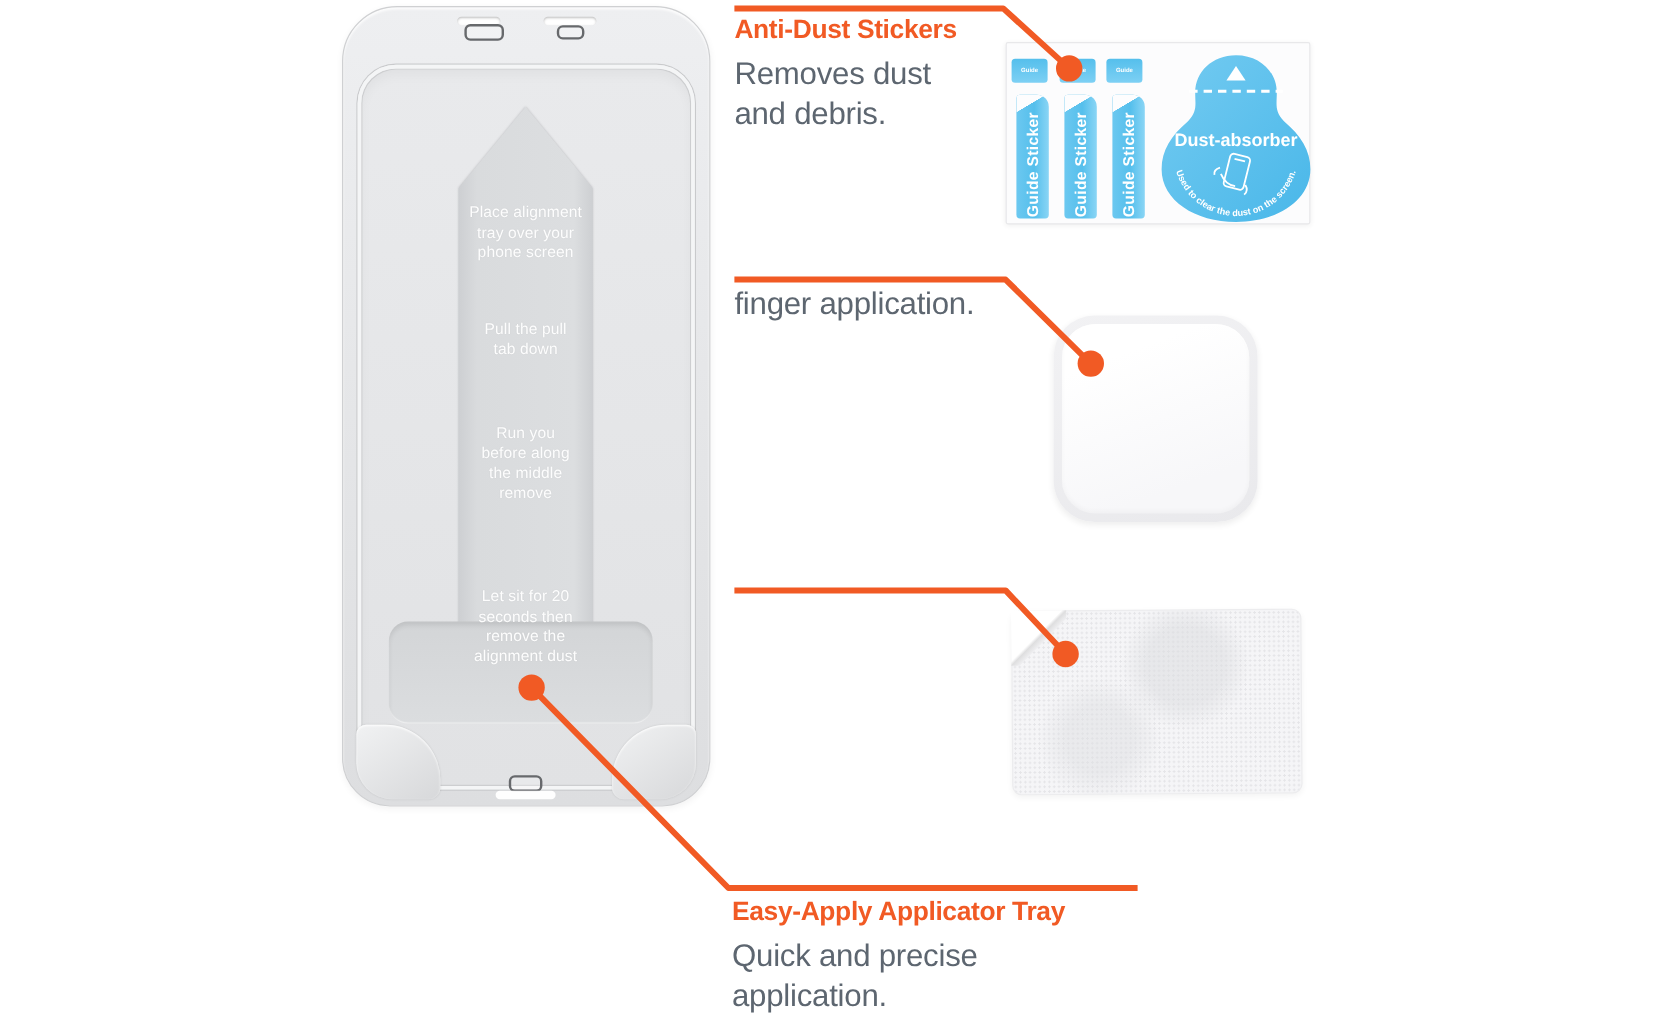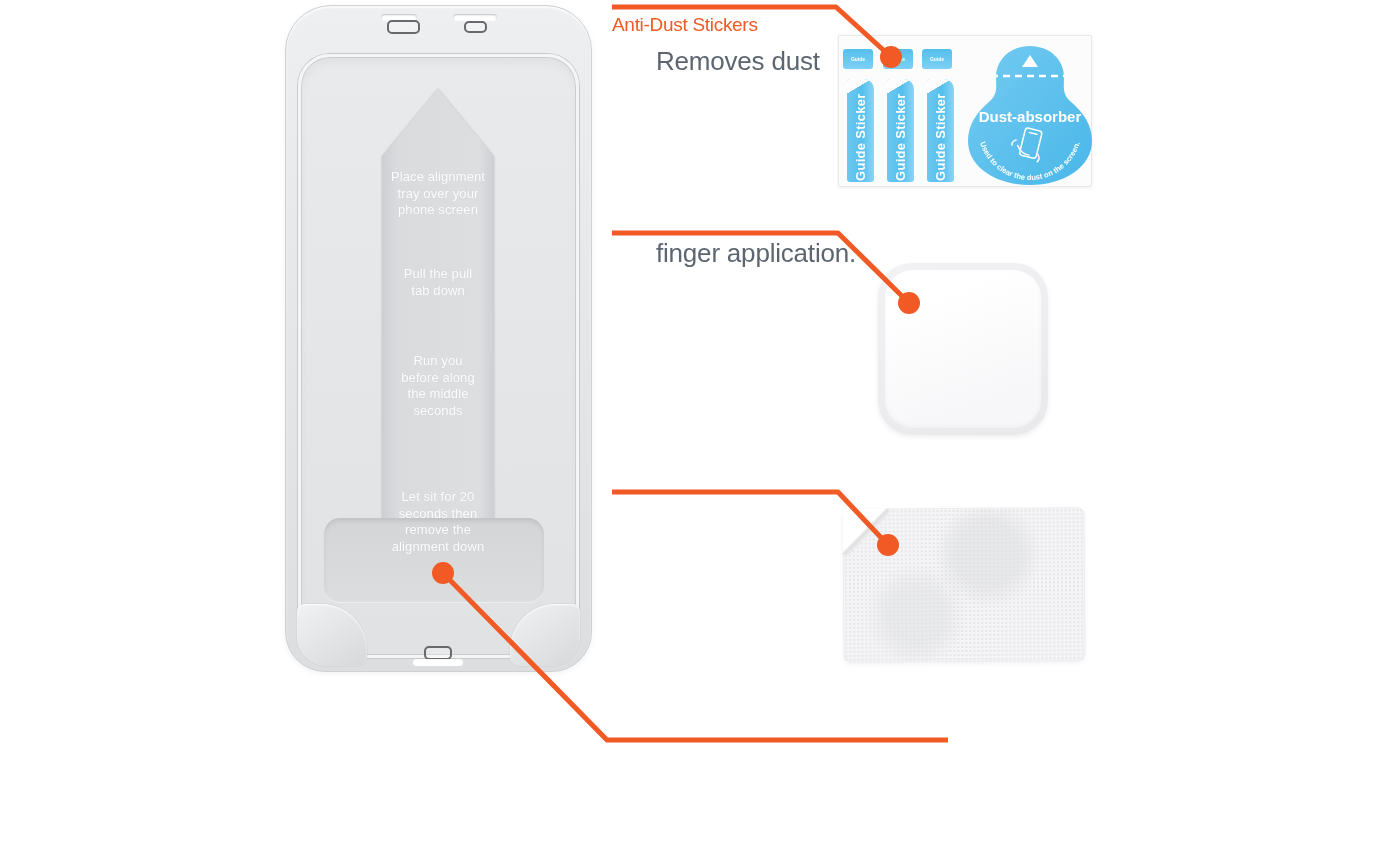--- a/index.html
+++ b/index.html
@@ -89,24 +89,24 @@
   .cloth-fold{position:absolute;left:-1px;top:-1px;width:46px;height:46px;
     background:linear-gradient(to bottom right,#ffffff 46%,#dededf 50%,#eeeef0 57%,transparent 58%);}
 
   
   .callout-svg{position:absolute;left:0;top:0;pointer-events:none;z-index:5;}
   .callout-path{stroke:var(--accent);stroke-width:5;fill:none;stroke-linejoin:round;stroke-linecap:butt;}
   .callout-dot{fill:var(--accent);}
 
   
   .callout-text{position:absolute;left:612px;z-index:6;}
-  .callout-text h2{color:var(--accent);font-size:19px;font-weight:normal;letter-spacing:-.3px;
+  .callout-text h2{color:var(--accent);font-size:22px;font-weight:bold;letter-spacing:-.3px;
     line-height:30px;margin-bottom:5px;white-space:nowrap;}
   .callout-text p{color:var(--body-text);font-size:26px;line-height:33px;letter-spacing:-.2px;}
-  .callout-text p span{display:block;margin-left:44px;}
+  .callout-text p span{display:block;}
 </style>
 </head>
 <body>
 
 <div class="canvas">
 
   <div class="tray">
     <div class="tray-slot slot-left"></div>
     <div class="tray-slot slot-right"></div>
     <div class="tray-clip clip-left"></div>
@@ -125,27 +125,27 @@
       <span>phone screen</span>
     </div>
     <div class="tray-instruction" style="top:260px">
       <span>Pull the pull</span>
       <span>tab down</span>
     </div>
     <div class="tray-instruction" style="top:347px">
       <span>Run you</span>
       <span>before along</span>
       <span>the middle</span>
-      <span>seconds</span>
+      <span>remove</span>
     </div>
     <div class="tray-instruction" style="top:483px">
       <span>Let sit for 20</span>
       <span>seconds then</span>
       <span>remove the</span>
-      <span>alignment down</span>
+      <span>alignment dust</span>
     </div>
 
     <div class="tray-clip clip-bottom"></div>
     <div class="tray-slot slot-bottom"></div>
   </div>
 
   <div class="sticker-card">
     <div class="mini-sticker mini-1">Guide Sticker</div>
     <div class="mini-sticker mini-2">Guide Sticker</div>
     <div class="mini-sticker mini-3">Guide Sticker</div>
@@ -206,24 +206,32 @@
     <path class="callout-path" d="M 612 492 H 838 L 888 545"></path>
     <circle class="callout-dot" cx="888" cy="545" r="11"></circle>
     <path class="callout-path" d="M 948 740 H 607 L 443 573"></path>
     <circle class="callout-dot" cx="443" cy="573" r="11"></circle>
   </svg>
 
   <div class="callout-text" style="top:10px">
     <h2>Anti-Dust Stickers</h2>
     <p>
       <span>Removes dust</span>
+      <span>and debris.</span>
     </p>
   </div>
 
   <div class="callout-text" style="top:237px">
     <p>
       <span>finger application.</span>
     </p>
   </div>
 
 
+  <div class="callout-text" style="top:745px;left:610px">
+    <h2>Easy-Apply Applicator Tray</h2>
+    <p>
+      <span>Quick and precise</span>
+      <span>application.</span>
+    </p>
+  </div>
 
 </div>
 
 </body></html>

